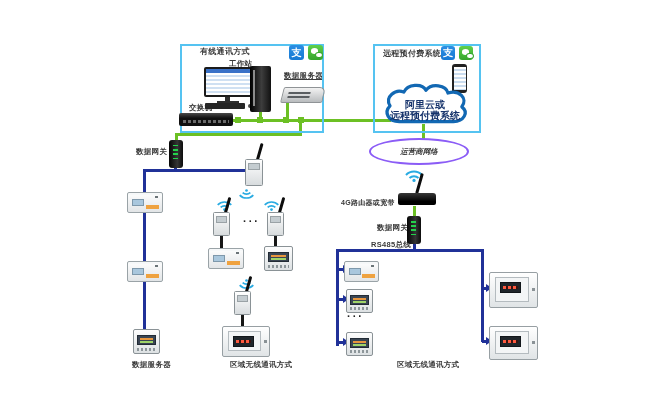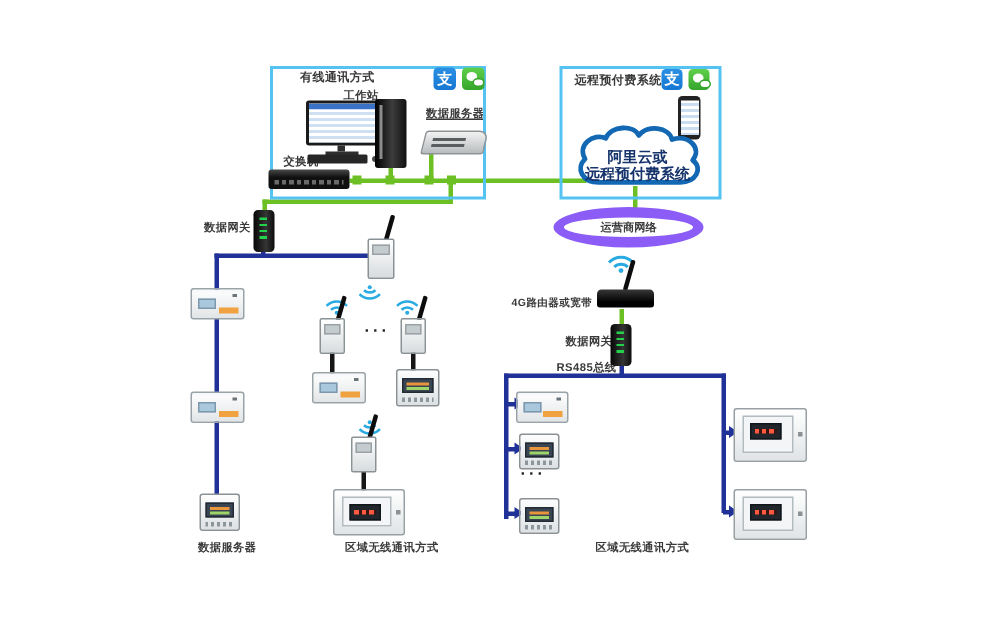--- a/index.html
+++ b/index.html
@@ -43,21 +43,21 @@
   .meter-din .lcd{position:absolute;left:3px;right:3px;top:5px;height:8px;background:#3a4553;border:.5px solid #222b35;}
   .meter-din .lcd:before{content:"";position:absolute;left:2px;top:2px;right:2px;height:1.5px;background:#e8953c;box-shadow:0 3px 0 #9fd468;}
   .meter-din .terms{position:absolute;left:3px;right:3px;bottom:2px;height:3px;background:repeating-linear-gradient(90deg,#8d969a 0 2px,transparent 2px 4px);}
   .wallbox{position:absolute;background:linear-gradient(#ffffff,#e0e4e6);border:1px solid #979fa3;border-radius:2px;z-index:5;}
   .wallbox .panel{position:absolute;left:5px;right:8px;top:4px;bottom:5px;background:#f3f5f6;border:.5px solid #b4bbbf;}
   .wallbox .ledwin{position:absolute;left:4px;top:4px;width:60%;height:9px;background:#20262b;border:.5px solid #11161a;}
   .wallbox .ledwin:before{content:"";position:absolute;left:2px;top:3px;right:2px;height:3px;background:repeating-linear-gradient(90deg,#ff5a40 0 3px,#3a1410 3px 5px);}
   .wallbox .sidepip{position:absolute;right:2px;top:45%;width:3px;height:3px;background:#8a9296;}
   
   .cloud-wrap{position:absolute;z-index:5;}
-  .carrier{position:absolute;border:7px solid #8b5cf6;border-radius:50%;background:#fff;display:flex;align-items:center;justify-content:center;box-sizing:border-box;z-index:5;}
+  .carrier{position:absolute;border:2px solid #8b5cf6;border-radius:50%;background:#fff;display:flex;align-items:center;justify-content:center;box-sizing:border-box;z-index:5;font-style:italic;}
   .cloudtext{position:absolute;font-size:10px;font-weight:bold;color:#16336b;text-align:center;z-index:6;white-space:nowrap;}
   
   .alipay{position:absolute;width:15px;height:15px;background:linear-gradient(#2b8fe3,#1678d3);border-radius:3px;color:#fff;font-size:10px;font-weight:bold;display:flex;align-items:center;justify-content:center;z-index:6;}
   .wechat{position:absolute;width:15px;height:15px;background:linear-gradient(#5fd04a,#35a52c);border-radius:3px;z-index:6;}
   .wechat i{position:absolute;left:2.5px;top:3px;width:7px;height:5.5px;background:#fff;border-radius:50%;}
   .wechat em{position:absolute;left:7px;top:6.5px;width:5.5px;height:4.5px;background:#fff;border-radius:50%;border:.5px solid #35a52c;}
   .wifi{position:absolute;z-index:5;}
   .dots{position:absolute;font-size:11px;font-weight:bold;letter-spacing:2px;color:#222;z-index:6;}
 </style>
 </head>

